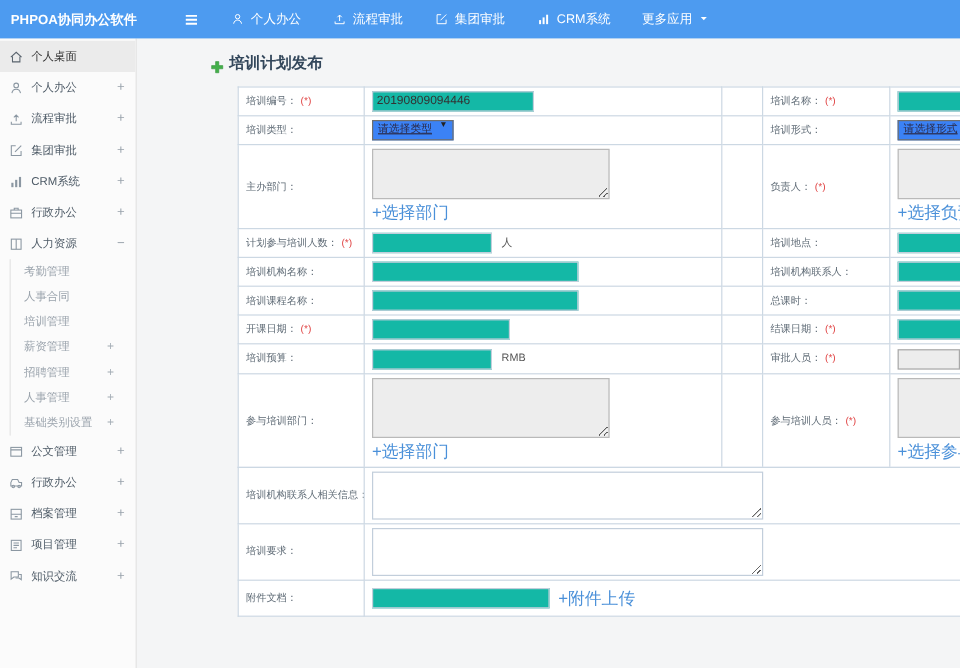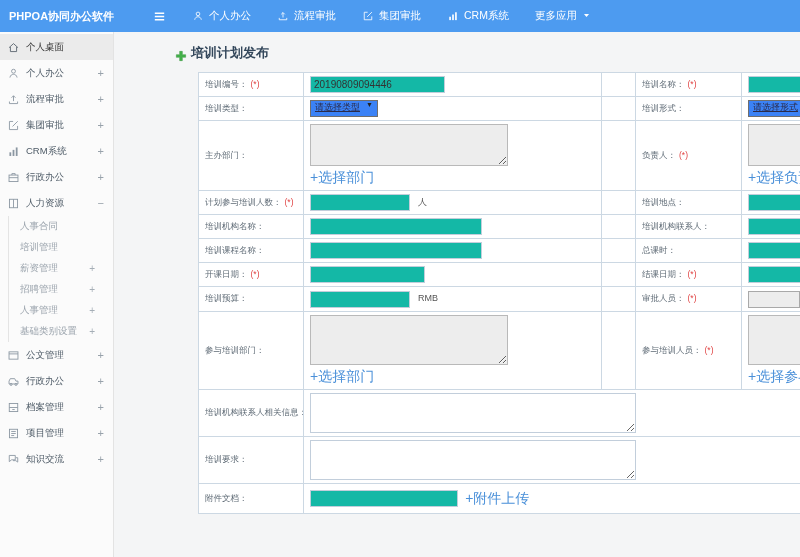--- a/index.html
+++ b/index.html
@@ -192,20 +192,23 @@
           <svg viewBox="0 0 16 16">
             <rect x="3" y="2.8" width="10" height="10.4" stroke="currentColor" stroke-width="1.1" fill="none"></rect>
             <path d="M8 2.8v10.4" stroke="currentColor" stroke-width="1.1" fill="none"></path>
           </svg>
         </span>
         <span class="lbl">人力资源</span>
         <span class="exp">−</span>
       </div>
       <div class="sub">
         <div class="sub-item">
+          <span class="lbl">考勤管理</span>
+        </div>
+        <div class="sub-item">
           <span class="lbl">人事合同</span>
         </div>
         <div class="sub-item">
           <span class="lbl">培训管理</span>
         </div>
         <div class="sub-item">
           <span class="lbl">薪资管理</span>
           <span class="exp">+</span>
         </div>
         <div class="sub-item">

